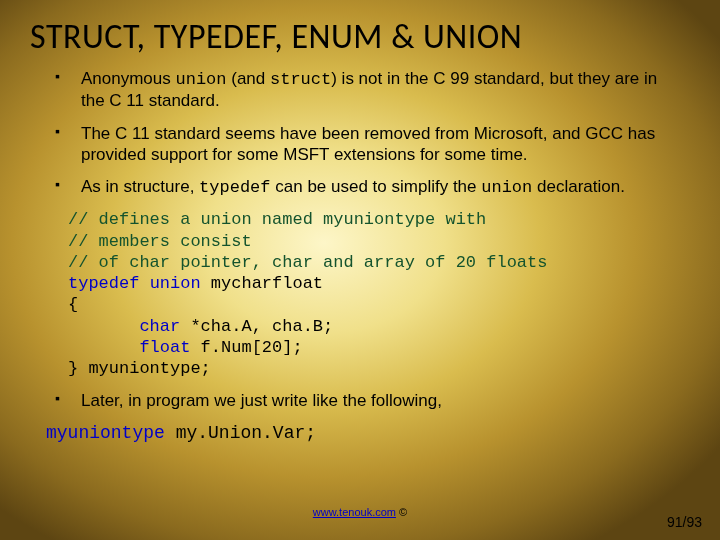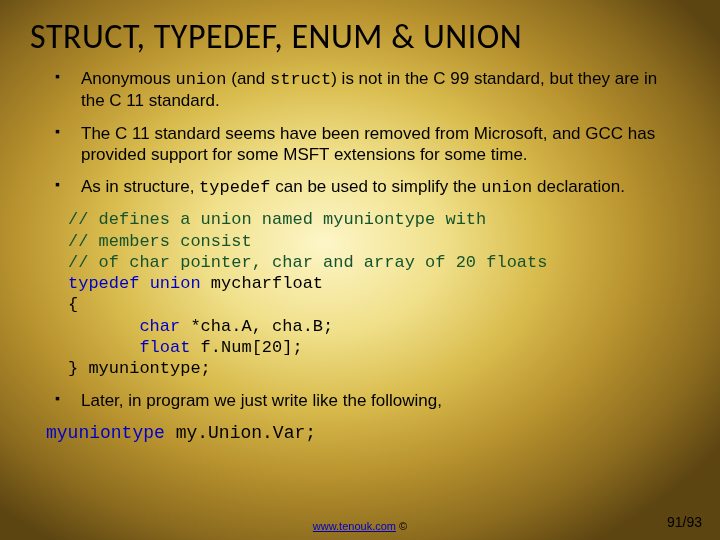--- a/index.html
+++ b/index.html
@@ -61,21 +61,21 @@
   .kw{color:#0000c8}
   .cm{color:#14532d}
   .usage{
     font-family:"Courier New",monospace;
     font-size:18px;
     margin-left:16px;
     margin-top:2px;
   }
   .footer{
     position:absolute;
-    left:0;right:0;bottom:8px;
+    left:0;right:0;bottom:22px;
     text-align:center;
     font-size:11px;
   }
   .footer a{color:#0000c8;text-decoration:underline}
   .pagenum{
     position:absolute;
     right:18px;bottom:10px;
     font-size:14px;
   }
 </style>

